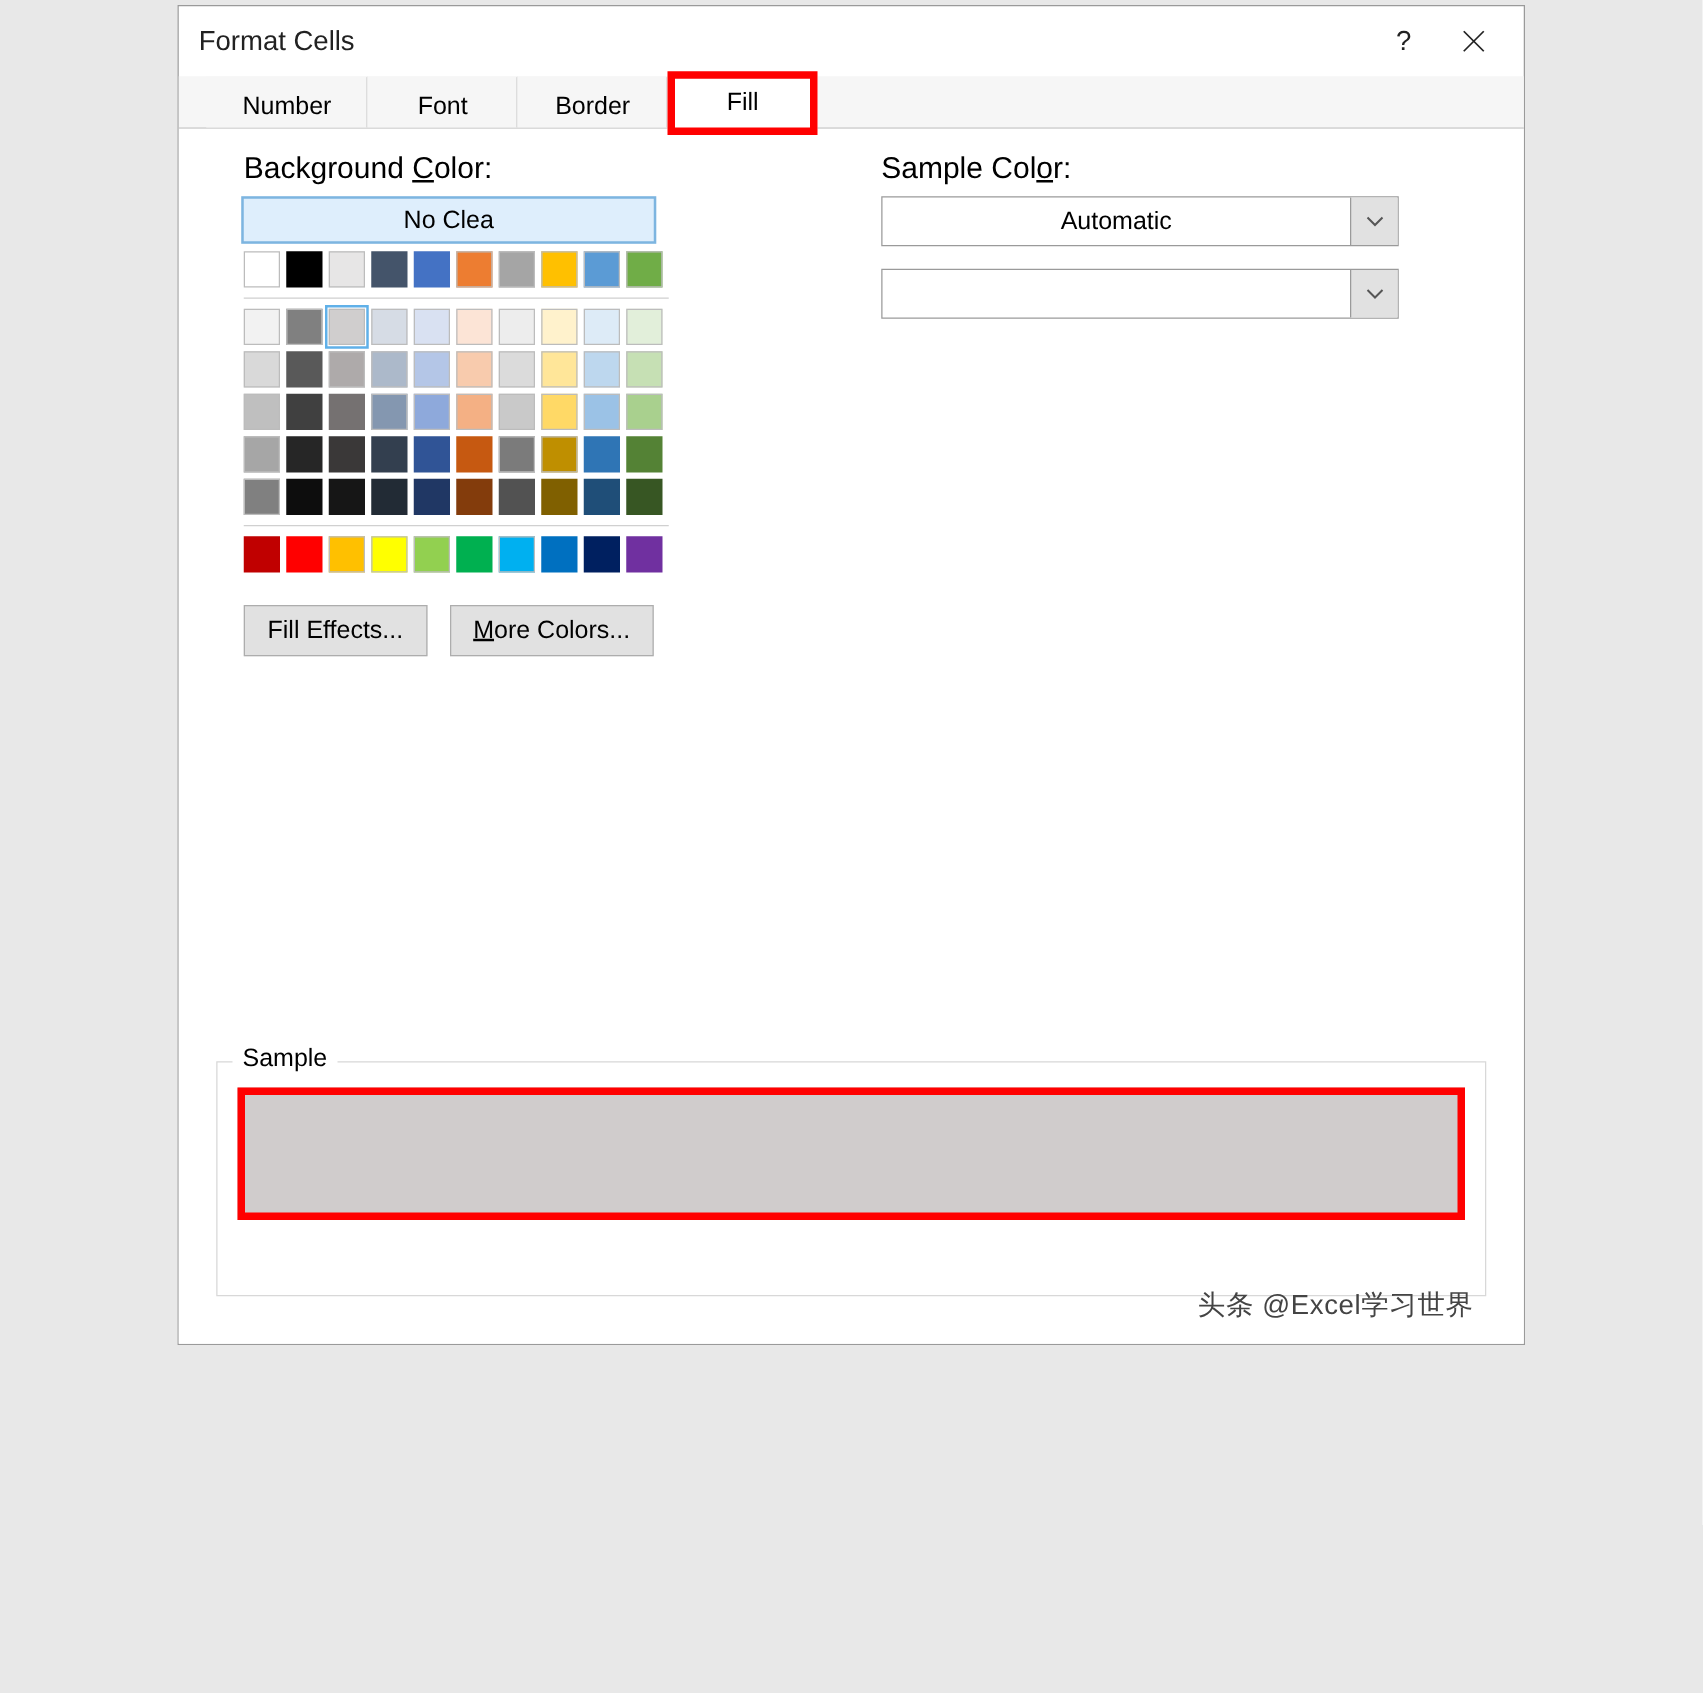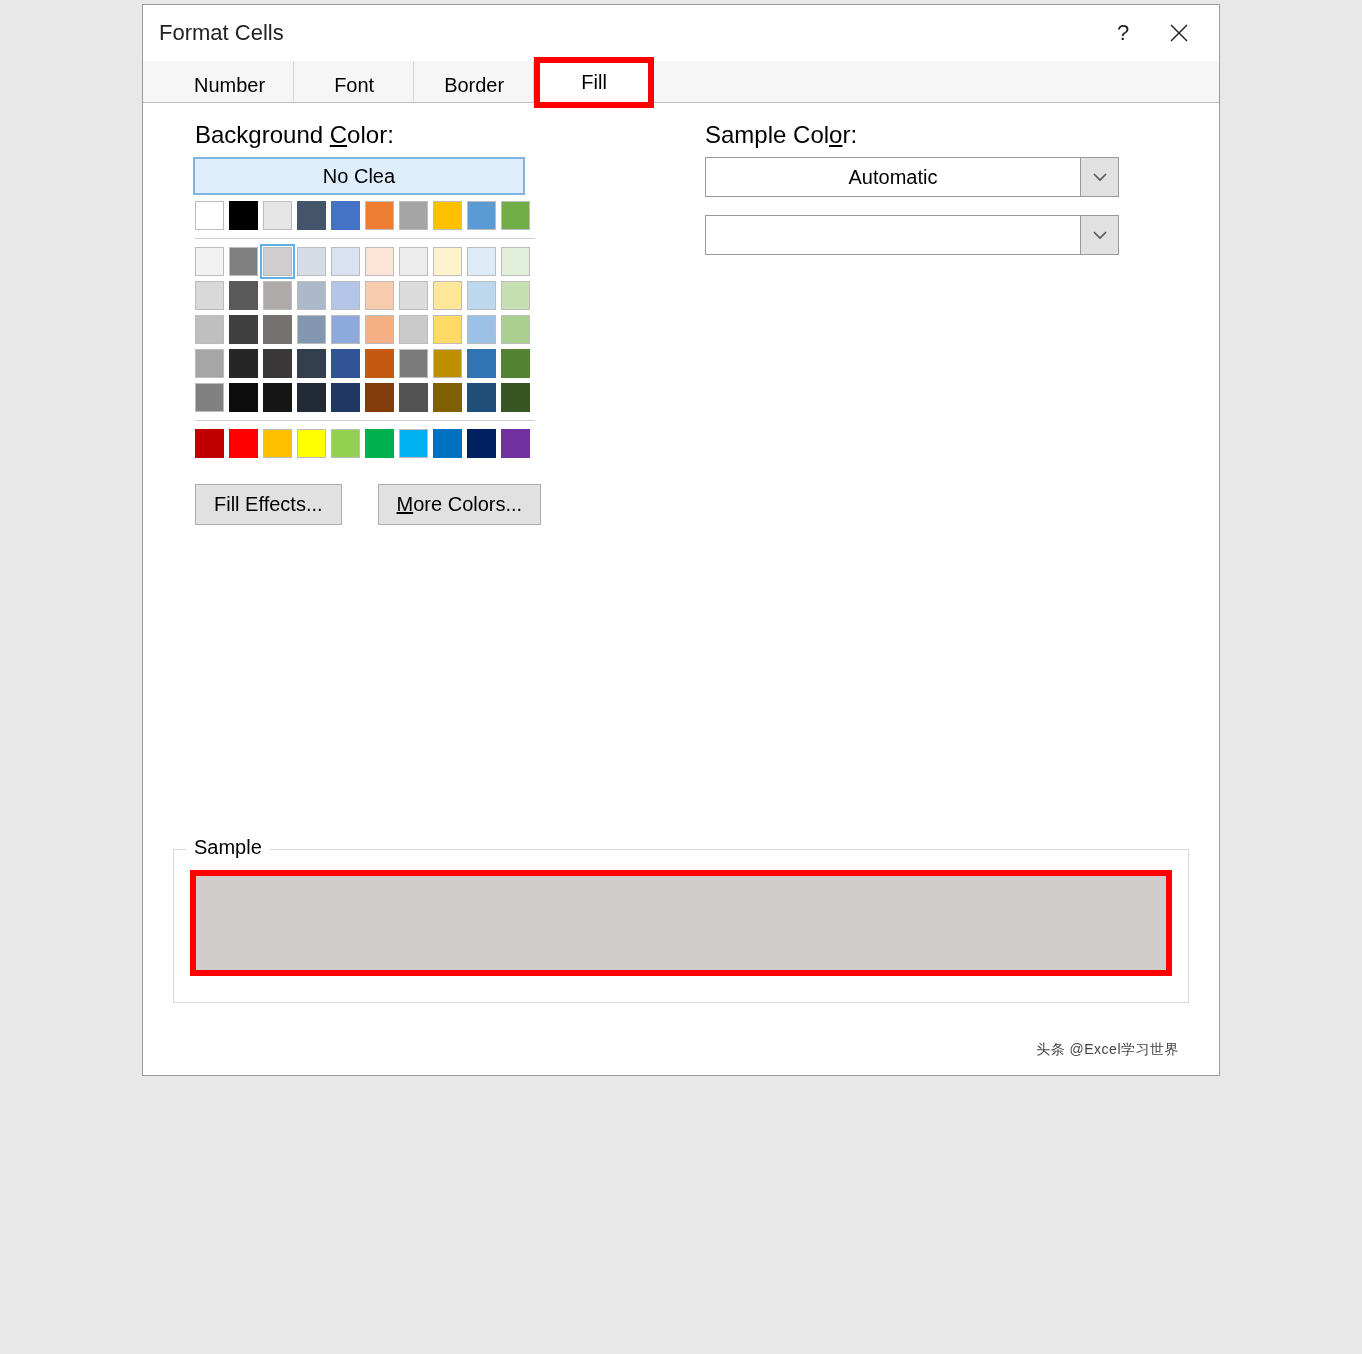--- a/index.html
+++ b/index.html
@@ -108,21 +108,21 @@
   .swatch.dark { border: none; }
   .swatch.selected {
     outline: 2px solid #60b0e8;
     outline-offset: 1px;
   }
   .divider {
     border-top: 1px solid #d0d0d0;
     width: 340px;
     margin: 6px 0 8px 0;
   }
-  .btn-row { display: flex; gap: 36px; margin-top: 26px; }
+  .btn-row { display: flex; gap: 18px; margin-top: 26px; }
   .small-btn {
     background: #e1e1e1;
     border: 1px solid #adadad;
     padding: 8px 18px;
     font-size: 20px;
     cursor: pointer;
   }
   .dropdown {
     width: 414px; height: 40px;
     border: 1px solid #9a9a9a;
@@ -139,21 +139,21 @@
     background: #e1e1e1;
     border-left: 1px solid #9a9a9a;
     display: flex; align-items: center; justify-content: center;
   }
   .dropdown .dd-arrow svg { width: 14px; height: 10px; }
   .sample-group {
     position: absolute;
     left: 30px; right: 30px; top: 746px;
     border: 1px solid #d8d8d8;
     padding: 20px 16px 16px 16px;
-    height: 154px;
+    height: 188px;
   }
   .sample-group .legend {
     position: absolute; top: -14px; left: 12px;
     background: #ffffff; padding: 0 8px;
     font-size: 20px;
   }
   .sample-preview {
     width: 100%; height: 106px;
     background: #d0cccc;
     border: 6px solid #ff0000;
@@ -183,21 +183,21 @@
   }
   .footer .btn.ok {
     background: #e6f0fa;
     border: 6px solid #ff0000;
     width: 184px; height: 50px;
   }
   .watermark {
     position: absolute;
     right: 40px;
     bottom: 16px;
-    font-size: 14px;
+    font-size: 22px;
     color: #444;
     pointer-events: none;
     z-index: 10;
     letter-spacing: 0.5px;
   }
 </style>
 </head>
 <body>
 
 <div class="dialog">

